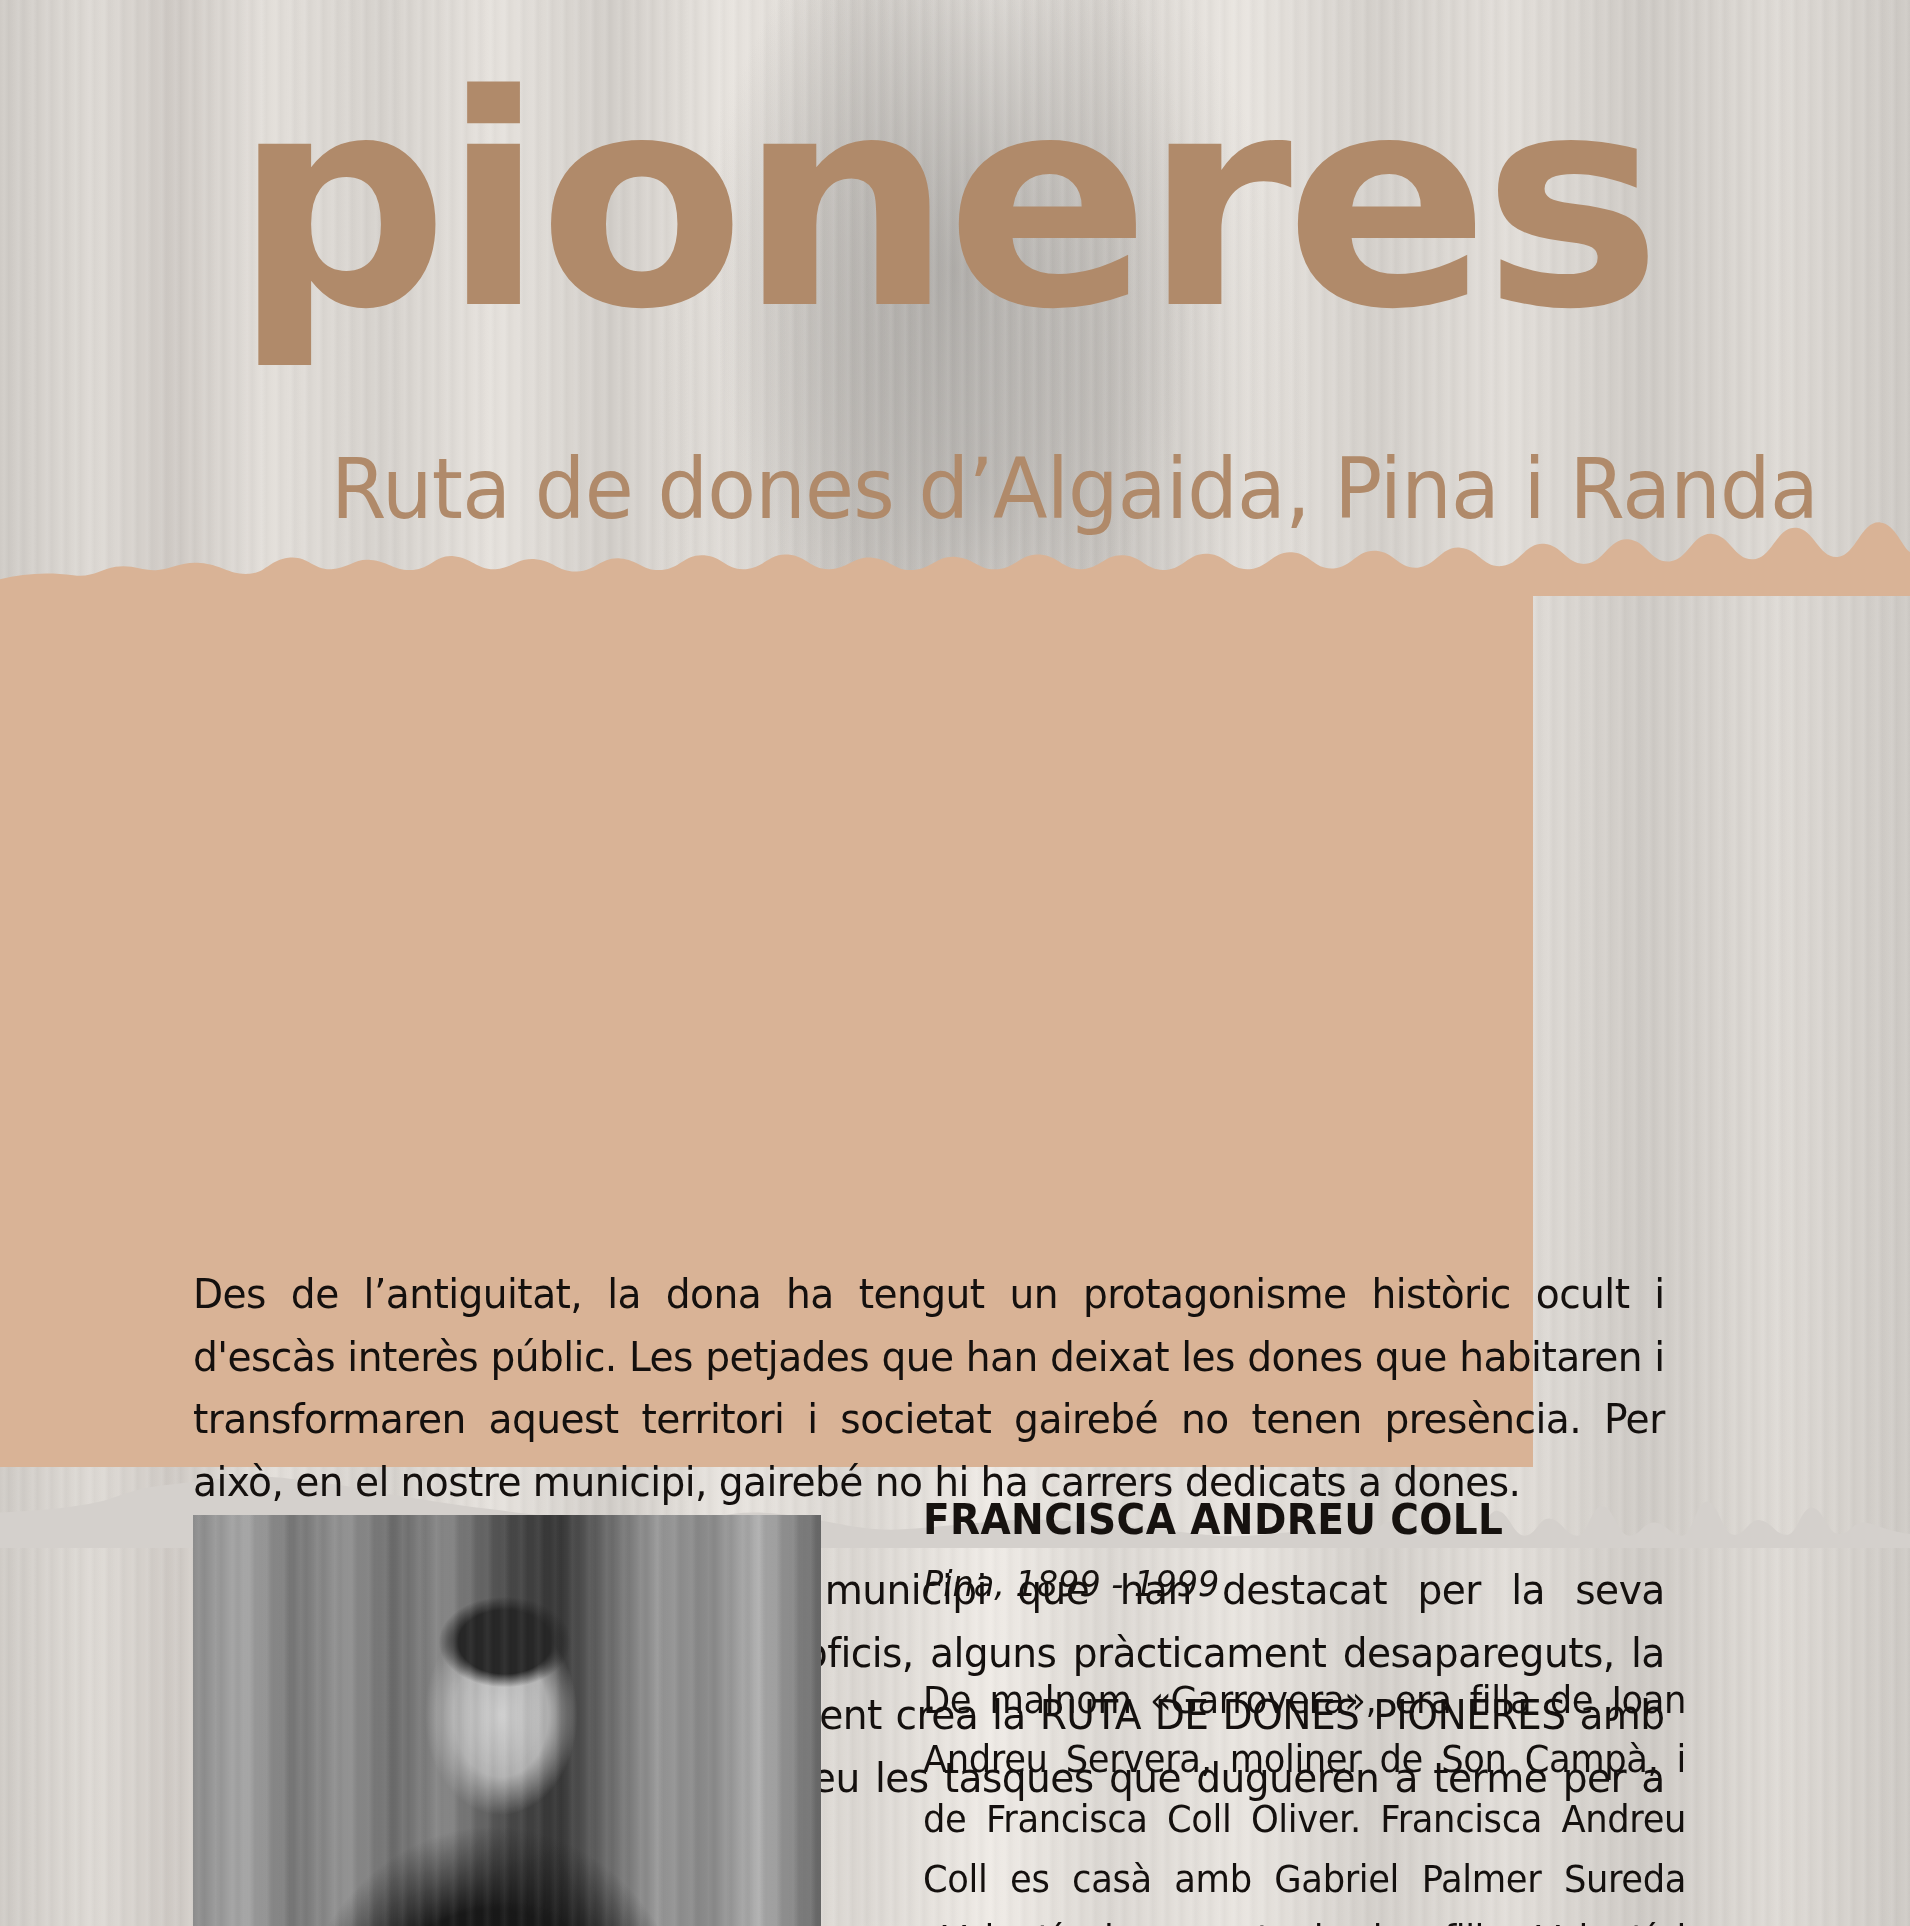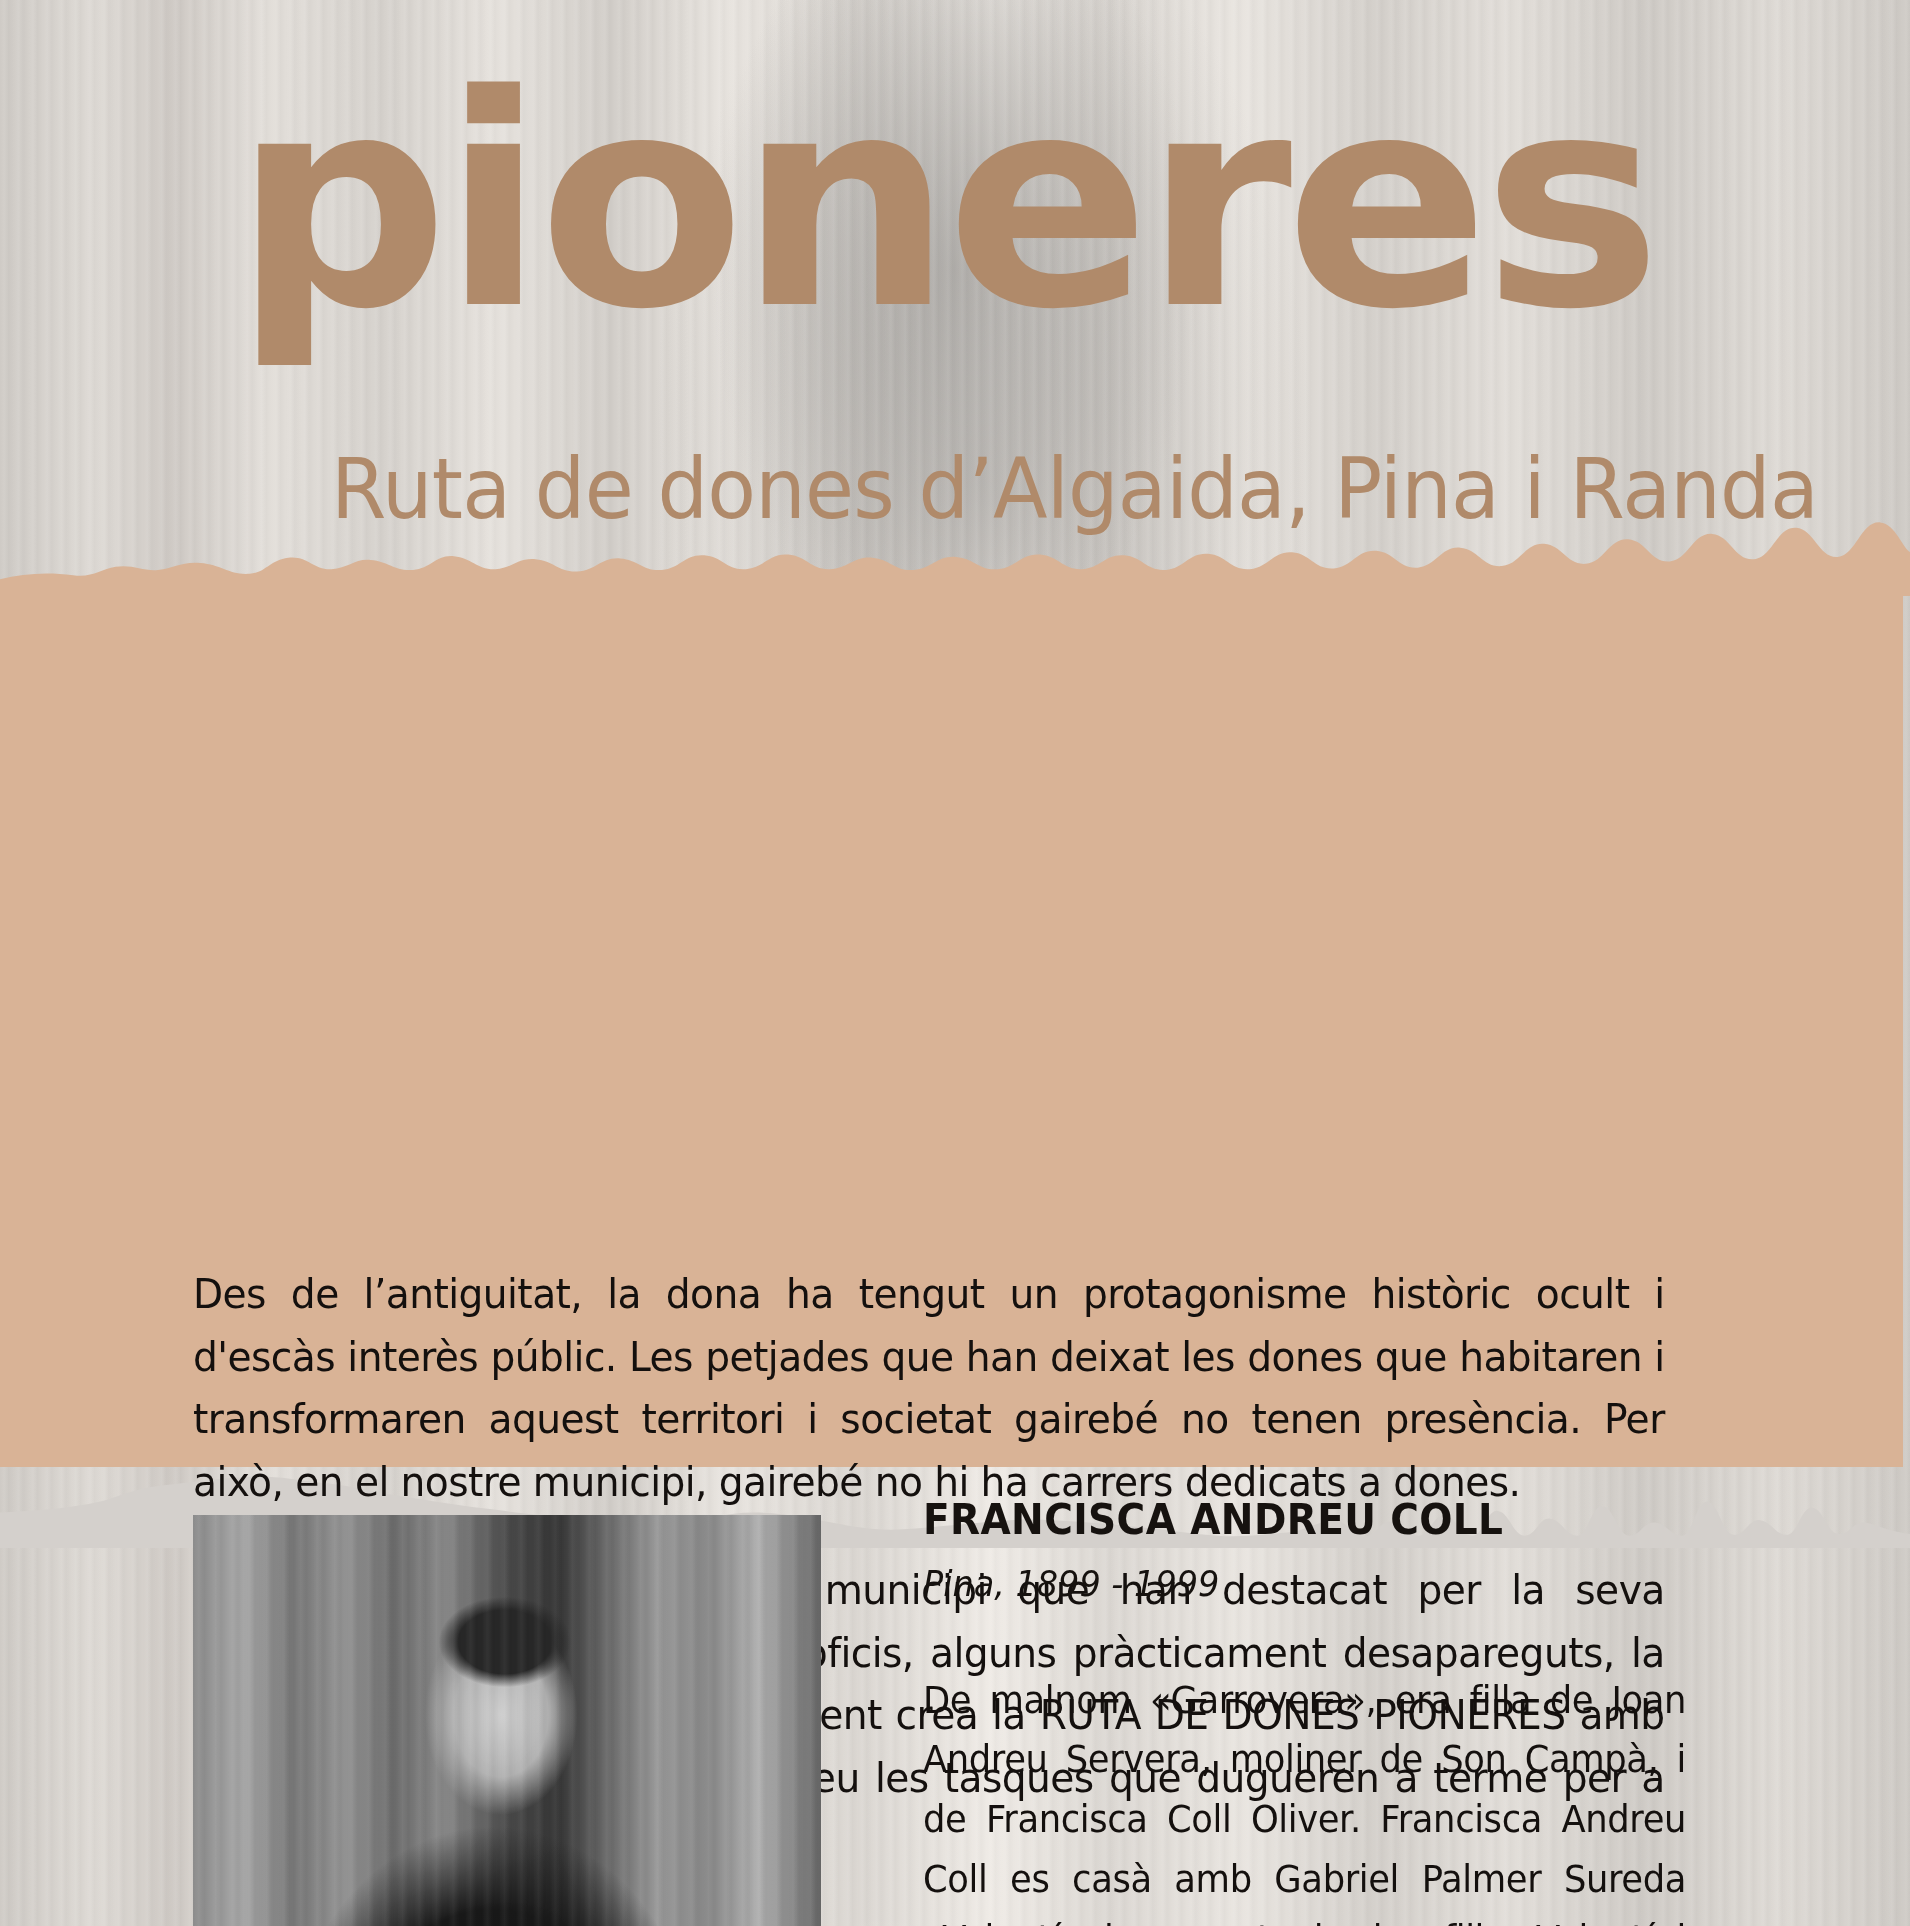--- a/index.html
+++ b/index.html
@@ -81,24 +81,23 @@
     transform: scaleX(0.96);
     transform-origin: left top;
     white-space: nowrap;
   }
 
   
   .salmon-band {
     position: absolute;
     left: 0;
     top: 593px;
-    width: 1887px;
+    width: 1533px;
     height: 874px;
     background: #d9b396;
-    padding-left: 16px;
   }
   .salmon-top-edge {
     position: absolute;
     left: 0; top: -89px;
     width: 1911px; height: 92px;
     pointer-events: none;
   }
   .salmon-bot-edge {
     position: absolute;
     left: 0; bottom: -81px;

